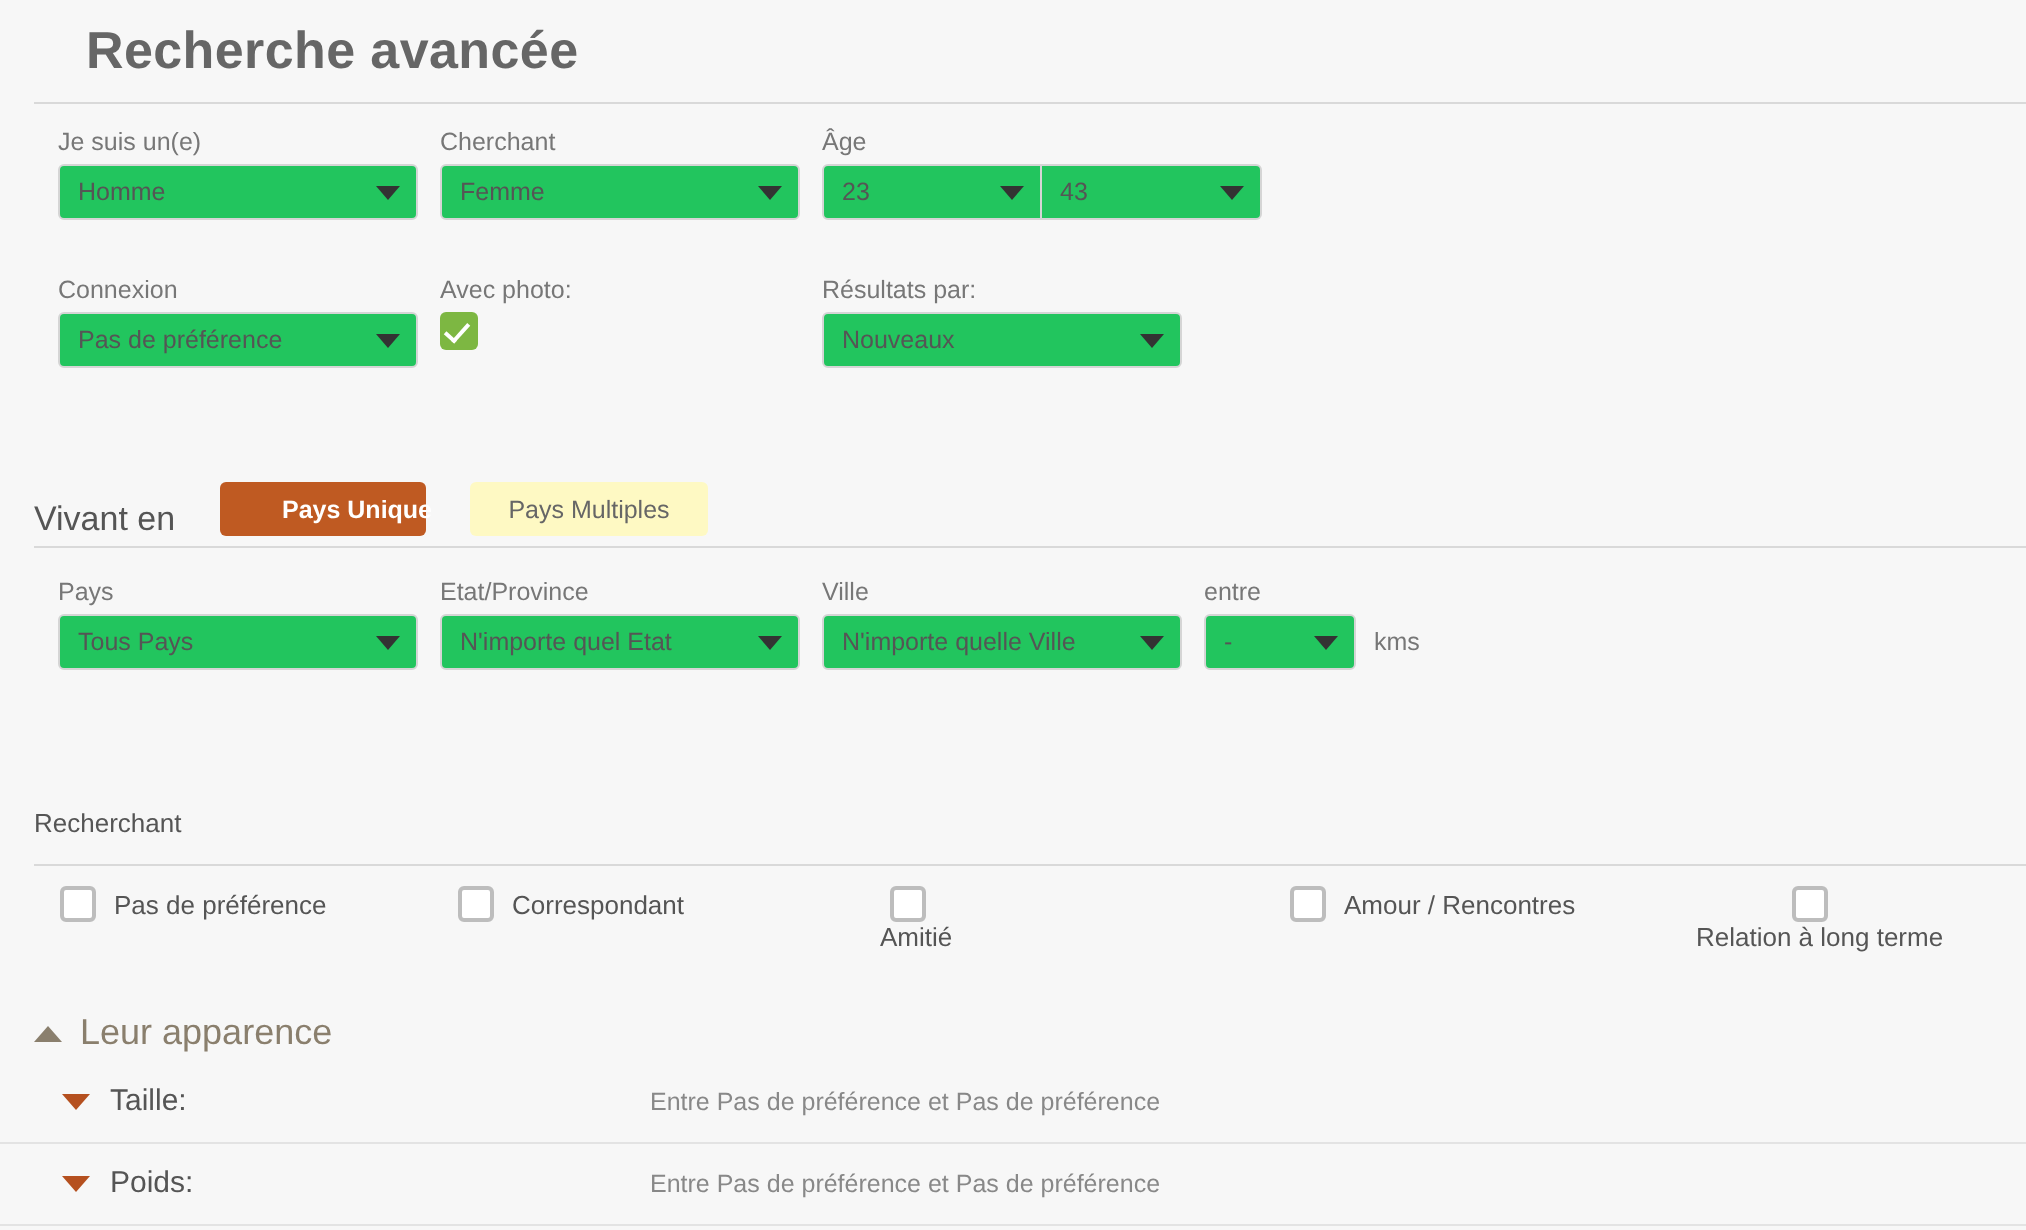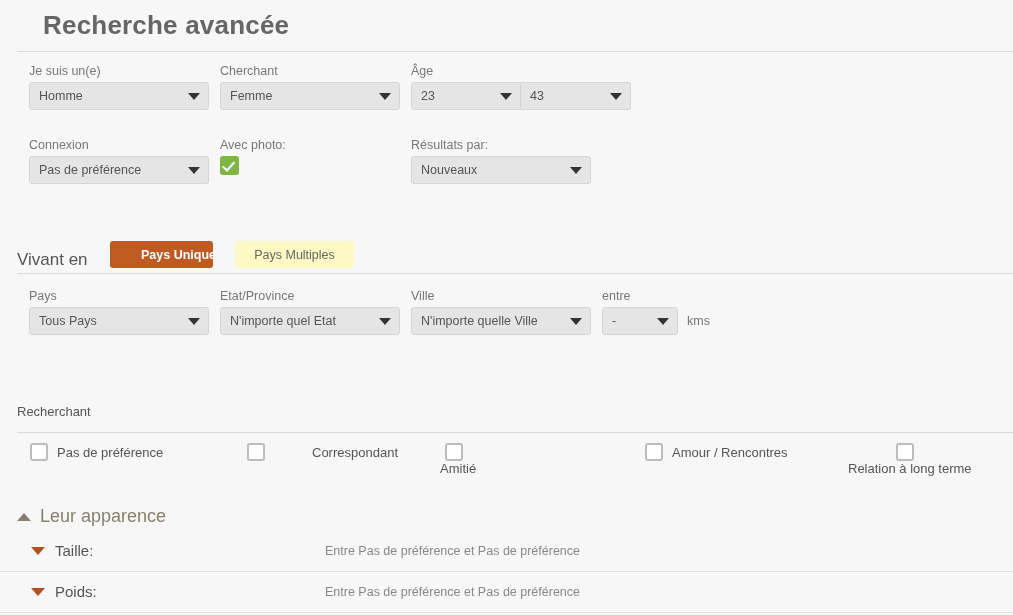--- a/index.html
+++ b/index.html
@@ -30,21 +30,21 @@
 
   
   .field { position: absolute; }
   .field-label {
     font-size: 12.5px; color: #777; margin-bottom: 4px;
     white-space: nowrap; line-height: 14px;
   }
   .select {
     position: relative;
     height: 28px;
-    background: #e5e5e5;
+    background: #22c55e;
     border: 1px solid #d5d5d5;
     border-radius: 3px;
     display: flex; align-items: center;
     padding: 0 26px 0 9px;
     font-size: 12.5px; color: #555;
     white-space: nowrap; overflow: hidden;
     cursor: pointer;
   }
   .select .caret {
     position: absolute; right: 8px; top: 50%;
@@ -126,21 +126,21 @@
     position: absolute; display: flex; align-items: center;
     cursor: pointer; white-space: nowrap;
   }
   .cb-box {
     width: 18px; height: 18px;
     background: #fff; border: 2px solid #bdbdbd;
     border-radius: 3px; margin-right: 9px; flex: none;
   }
   .cb-label { font-size: 13px; color: #555; }
   .cb-0 { left: 30px; }
-  .cb-1 { left: 247px; gap: 38px; }
+  .cb-1 { left: 229px; }
   .cb-2 { left: 440px; flex-direction: column; }
   .cb-3 { left: 645px; }
   .cb-4 { left: 848px; flex-direction: column; }
 
   
   .accordion-title {
     position: absolute; left: 17px; top: 506px;
     display: flex; align-items: center; cursor: pointer;
   }
   .accordion-title .label {

